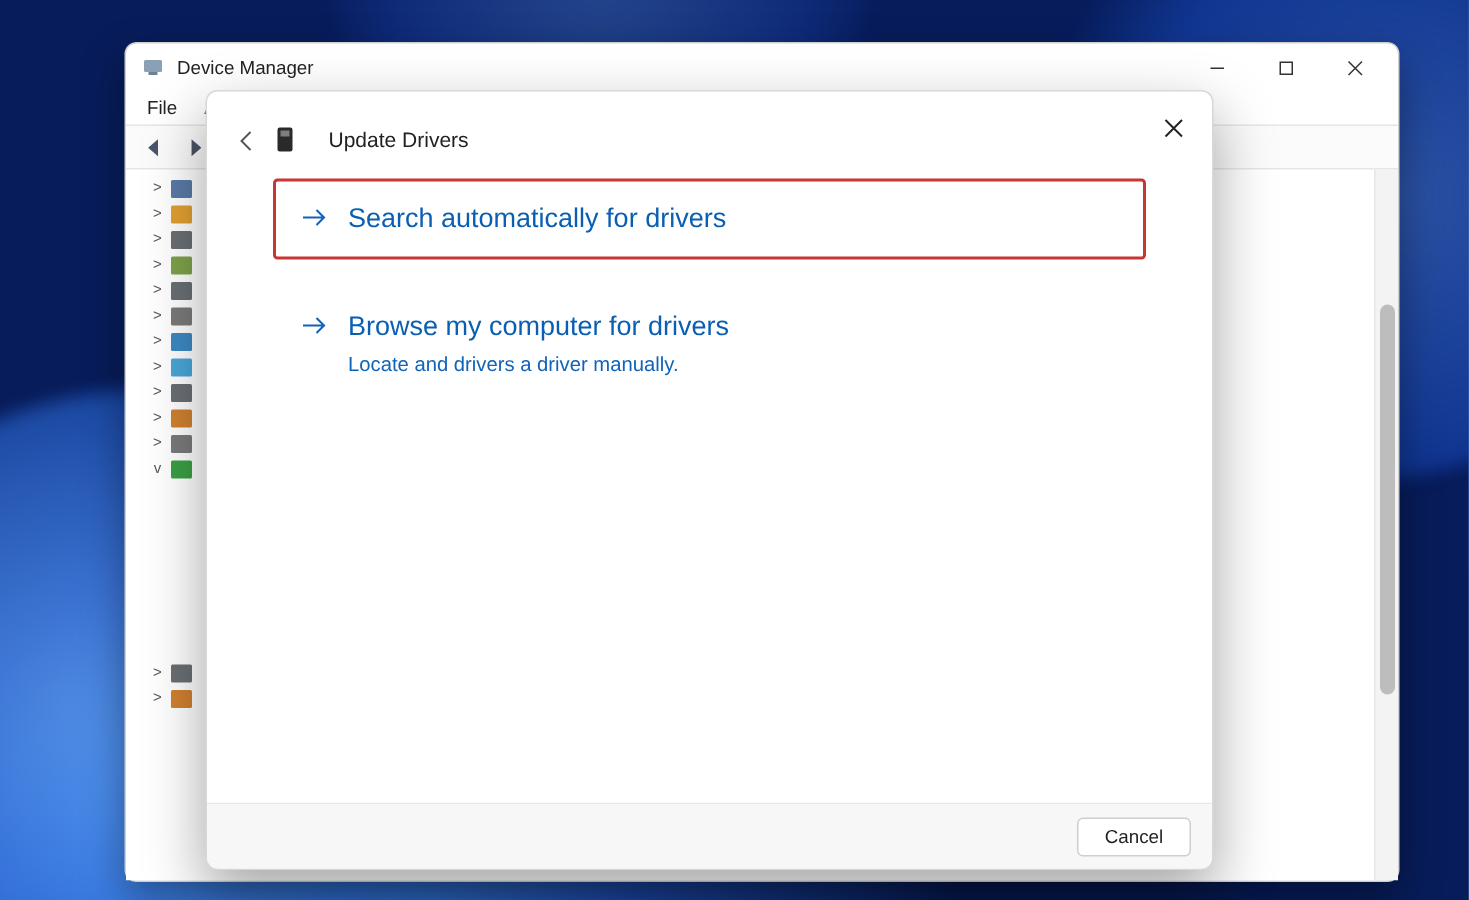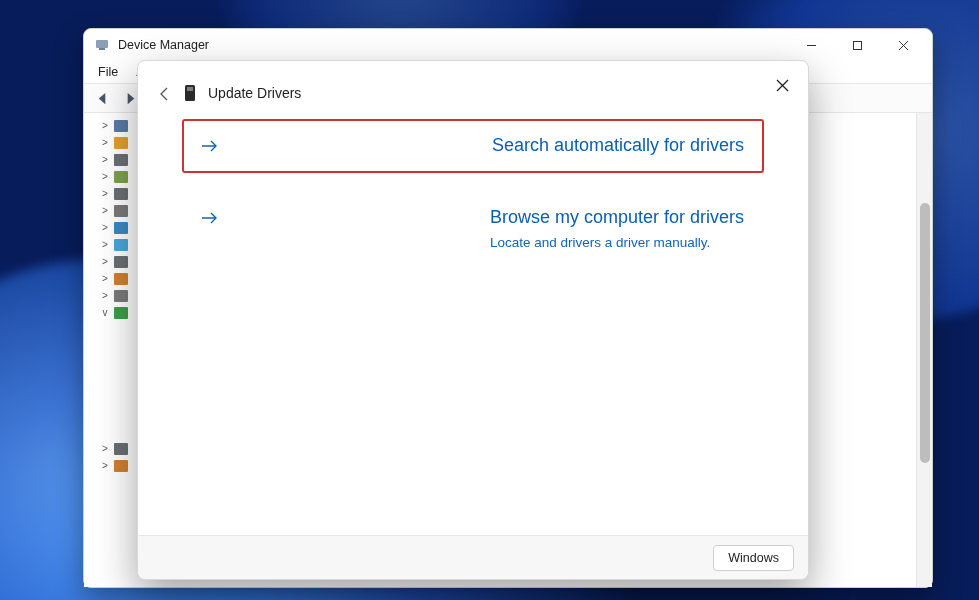--- a/index.html
+++ b/index.html
@@ -73,35 +73,35 @@
     position:absolute; left:137px; top:60px; width:672px; height:520px;
     background:#ffffff; border:1px solid #d8d8d8; border-radius:8px;
     box-shadow: 0 16px 40px rgba(0,0,0,.36);
     display:flex; flex-direction:column;
   }
   .ud-top { position:relative; height:58px; }
   .ud-back {
     position:absolute; left:16px; top:22px; width:22px; height:22px;
     display:flex; align-items:center; justify-content:center; color:#555;
   }
-  .ud-title-wrap { position:absolute; left:44px; top:22px; display:flex; align-items:center; gap:10px; }
+  .ud-title-wrap { position:absolute; left:44px; top:22px; display:flex; align-items:center; gap:21px; }
   .ud-title-ico { width:16px; height:20px; display:flex; align-items:center; justify-content:center; }
   .ud-title-text { font-size:14px; color:#222; }
   .ud-close {
     position:absolute; right:12px; top:10px; width:28px; height:28px;
     display:flex; align-items:center; justify-content:center; color:#222;
   }
   .ud-close svg { width:13px; height:13px; }
 
   .ud-content { flex:1; padding:0 44px 0 44px; }
   .ud-heading { font-size:19px; color:#0b3e8c; font-weight:400; margin:28px 0 30px 0; }
 
   .ud-option {
     padding:14px 20px 16px 20px; cursor:pointer; border-radius:2px;
-    display:flex; align-items:flex-start; gap:14px;justify-content:space-between;
+    display:flex; align-items:flex-start; gap:14px;
   }
   .ud-option .arrw { margin-top:5px; color:#1064b8; flex-shrink:0; }
   .ud-option .arrw svg { width:16px; height:12px; }
   .ud-option-title { font-size:18px; color:#0b5fb3; font-weight:400; line-height:1.35; }
   .ud-option-desc  { font-size:13.5px; color:#1064b8; margin-top:4px; max-width:470px; line-height:1.35; }
 
   .ud-option.highlight {
     border:2.5px solid #c93434; padding:12px 18px 14px 18px; border-radius:3px;
   }
   .ud-option + .ud-option { margin-top:18px; }
@@ -321,15 +321,15 @@
           </svg>
       </span>
       <div>
         <div class="ud-option-title">Browse my computer for drivers</div>
         <div class="ud-option-desc">Locate and drivers a driver manually.</div>
       </div>
     </div>
   </div>
 
   <div class="ud-footer">
-    <div class="ud-btn">Windows</div>
+    <div class="ud-btn">Cancel</div>
   </div>
 </div>
 
 </body></html>

